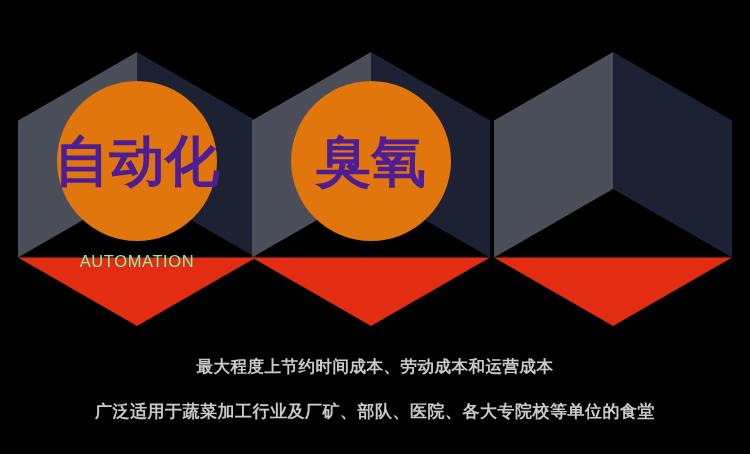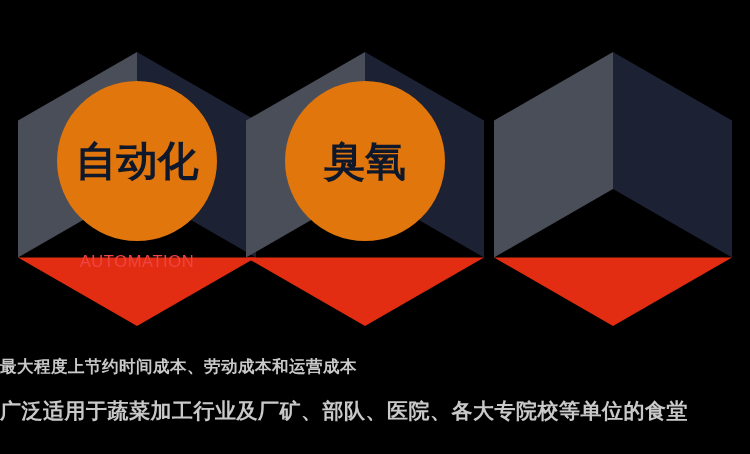--- a/index.html
+++ b/index.html
@@ -33,21 +33,21 @@
     height: 340px;
   }
 
   .hex {
     position: absolute;
     width: 238px;
     height: 274px;
     top: 52px;
   }
   .hex-1 { left: 18px; }
-  .hex-2 { left: 246px; }
+  .hex-2 { left: 252px; }
   .hex-3 { left: 494px; }
 
   .hex svg {
     position: absolute;
     left: 0;
     top: 0;
     width: 238px;
     height: 274px;
     display: block;
   }
@@ -59,65 +59,65 @@
     top: 29px;
     width: 160px;
     height: 160px;
     border-radius: 50%;
     background: #e0760c;
     display: flex;
     align-items: center;
     justify-content: center;
   }
   .hex-circle-label {
-    color: #0f172a;
-    font-size: 41px;
+    color: #4c1d95;
+    font-size: 55px;
     font-weight: bold;
     letter-spacing: 0px;
     line-height: 1;
     white-space: nowrap;
     font-family: "DejaVu Sans", "Liberation Sans", sans-serif;
   }
 
   
   .hex-caption {
     position: absolute;
     left: 0;
     top: 200px;
     width: 238px;
     text-align: center;
-    color: #ef4444;
+    color: #86efac;
     font-size: 16.5px;
     letter-spacing: 0.6px;
     font-family: "Liberation Sans", sans-serif;
     white-space: nowrap;
   }
 
   
   .tagline-block {
     position: absolute;
     left: 0;
     top: 356px;
     width: 750px;
-    text-align: left;
+    text-align: center;
   }
   .tagline {
     color: #c9c9c9;
     font-weight: bold;
     font-family: "DejaVu Sans", "Liberation Sans", sans-serif;
     white-space: nowrap;
   }
   .tagline-1 {
     font-size: 16.5px;
     line-height: 22px;
     margin-bottom: 22px;
     letter-spacing: 0.5px;
   }
   .tagline-2 {
-    font-size: 21px;
+    font-size: 17px;
     line-height: 22px;
     letter-spacing: 0.5px;
   }
 </style>
 </head>
 <body>
 
 <div id="stage">
 
   <div class="hex-row">

